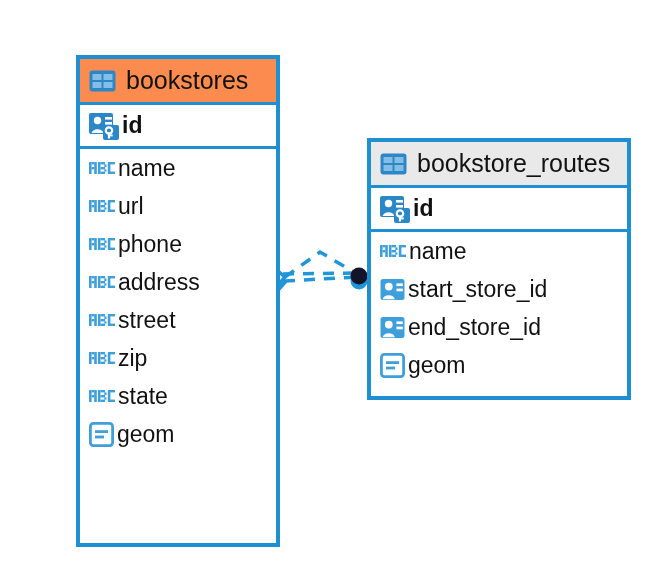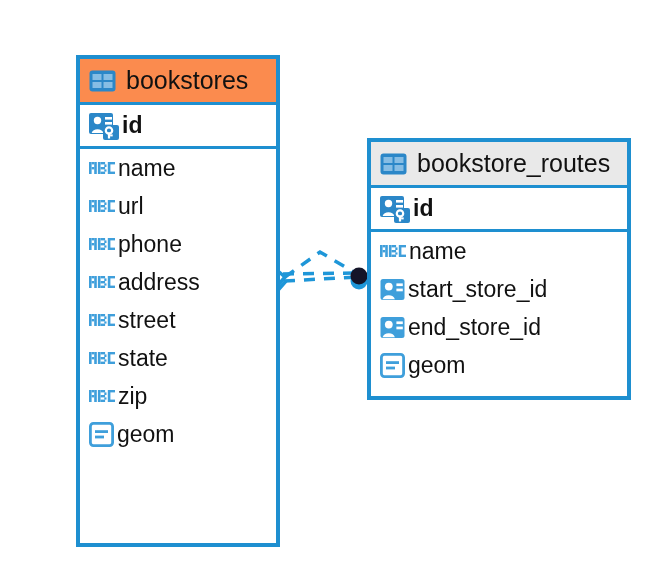--- a/index.html
+++ b/index.html
@@ -274,44 +274,44 @@
               <rect x="11.5" y="7" width="4.6" height="2.4"></rect>
                 <rect x="11.5" y="11.6" width="4.6" height="2.4"></rect>
               <rect x="15.3" y="4.4" width="2.2" height="2.6"></rect>
                 <rect x="15.3" y="9.4" width="2.2" height="2.2"></rect>
               <rect x="20" y="2" width="6" height="2.4"></rect>
                 <rect x="18.8" y="2" width="2.6" height="12"></rect>
               <rect x="20" y="11.6" width="6" height="2.4"></rect>
             </g>
           </svg>
         </span>
+        <span class="field-label">zip</span>
+      </div>
+
+      <div class="field-row">
+        <span class="ico">
+          <svg width="26" height="16" viewBox="0 0 26 16">
+            <g fill="#3f9fdb">
+              <rect x="0" y="2" width="2.6" height="12"></rect>
+                <rect x="5.2" y="2" width="2.6" height="12"></rect>
+              <rect x="2.6" y="2" width="2.6" height="2.4"></rect>
+                <rect x="2.6" y="7" width="2.6" height="2.4"></rect>
+              <rect x="8.9" y="2" width="2.6" height="12"></rect>
+                <rect x="11.5" y="2" width="4.6" height="2.4"></rect>
+              <rect x="11.5" y="7" width="4.6" height="2.4"></rect>
+                <rect x="11.5" y="11.6" width="4.6" height="2.4"></rect>
+              <rect x="15.3" y="4.4" width="2.2" height="2.6"></rect>
+                <rect x="15.3" y="9.4" width="2.2" height="2.2"></rect>
+              <rect x="20" y="2" width="6" height="2.4"></rect>
+                <rect x="18.8" y="2" width="2.6" height="12"></rect>
+              <rect x="20" y="11.6" width="6" height="2.4"></rect>
+            </g>
+          </svg>
+        </span>
         <span class="field-label">state</span>
-      </div>
-
-      <div class="field-row">
-        <span class="ico">
-          <svg width="26" height="16" viewBox="0 0 26 16">
-            <g fill="#3f9fdb">
-              <rect x="0" y="2" width="2.6" height="12"></rect>
-                <rect x="5.2" y="2" width="2.6" height="12"></rect>
-              <rect x="2.6" y="2" width="2.6" height="2.4"></rect>
-                <rect x="2.6" y="7" width="2.6" height="2.4"></rect>
-              <rect x="8.9" y="2" width="2.6" height="12"></rect>
-                <rect x="11.5" y="2" width="4.6" height="2.4"></rect>
-              <rect x="11.5" y="7" width="4.6" height="2.4"></rect>
-                <rect x="11.5" y="11.6" width="4.6" height="2.4"></rect>
-              <rect x="15.3" y="4.4" width="2.2" height="2.6"></rect>
-                <rect x="15.3" y="9.4" width="2.2" height="2.2"></rect>
-              <rect x="20" y="2" width="6" height="2.4"></rect>
-                <rect x="18.8" y="2" width="2.6" height="12"></rect>
-              <rect x="20" y="11.6" width="6" height="2.4"></rect>
-            </g>
-          </svg>
-        </span>
-        <span class="field-label">zip</span>
       </div>
 
 
       <div class="field-row">
         <span class="ico">
           <svg width="25" height="25" viewBox="0 0 25 25">
             <rect x="1.4" y="1.4" width="22.2" height="22.2" rx="3" fill="#ffffff" stroke="#3f9fdb" stroke-width="2.8"></rect>
             <rect x="6" y="8.2" width="13" height="2.8" fill="#3f9fdb"></rect>
             <rect x="6" y="13.6" width="9" height="2.8" fill="#3f9fdb"></rect>
           </svg>

